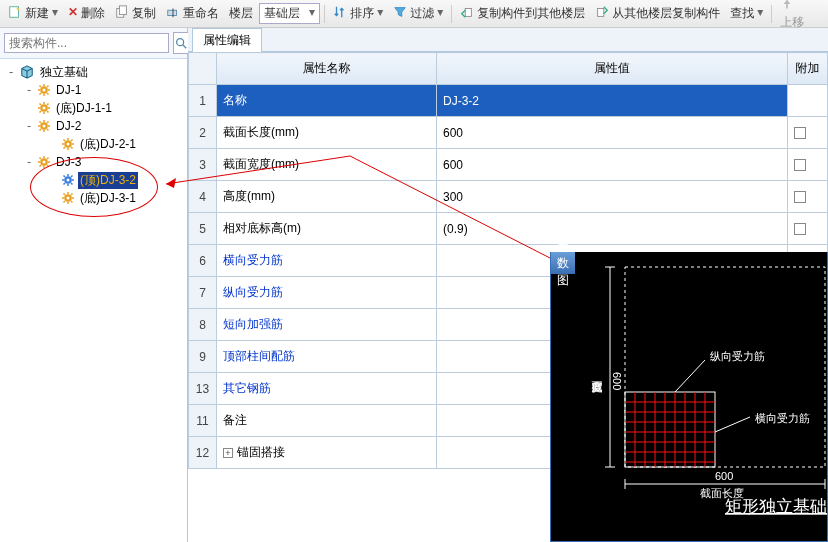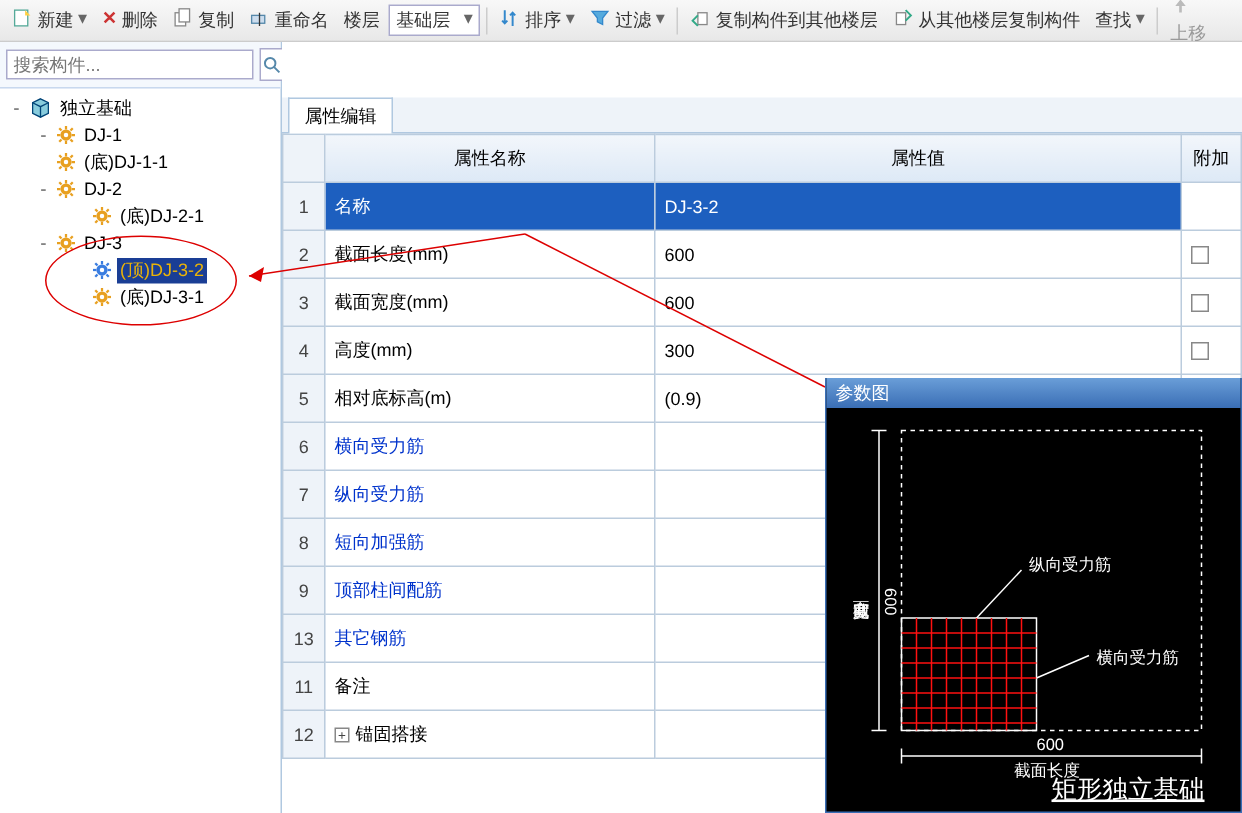--- a/index.html
+++ b/index.html
@@ -98,21 +98,20 @@
     background: #fff;
     position: relative;
   }
   .tabs {
     height: 24px;
     display: flex;
     align-items: flex-end;
     background: #eef3f9;
     border-bottom: 1px solid #b0c8e0;
     padding-left: 4px;
-    margin-top: 37px;
   }
   .tab {
     padding: 3px 10px;
     background: #fff;
     border: 1px solid #b0c8e0;
     border-bottom: none;
     font-size: 12px;
     cursor: pointer;
     position: relative;
     top: 1px;
@@ -163,21 +162,21 @@
   .diagram-panel {
     position: absolute;
     right: 0;
     bottom: 0;
     width: 278px;
     height: 290px;
     border: 1px solid #3a6eb5;
     border-top: none;
     background: #000;
     display: flex;
-    flex-direction: column;
+    flex-direction: row;
   }
   .diagram-title {
     height: 22px;
     background: linear-gradient(#6a9ed8, #3a6eb5);
     color: #fff;
     padding: 0 6px;
     display: flex;
     align-items: center;
     font-size: 12px;
   }

